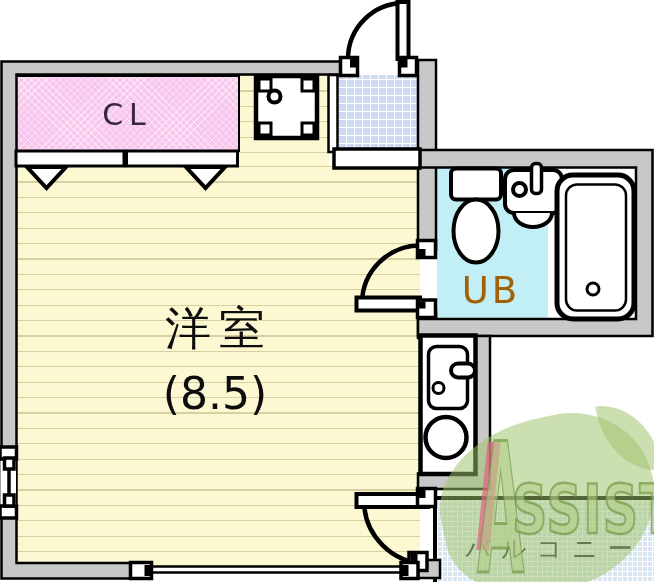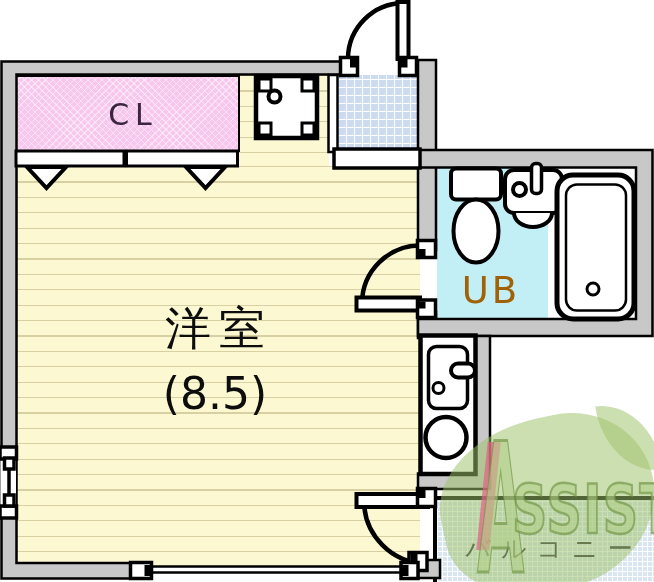--- a/index.html
+++ b/index.html
@@ -16,21 +16,21 @@
     background-image:repeating-linear-gradient(0deg,#fff 0 1.5px,transparent 1.5px 8px),
                      repeating-linear-gradient(90deg,#fff 0 1.5px,transparent 1.5px 8px);}
   .bath-fill{background-color:#c2eef5;}
   .tubzone-fill{background:#fff;}
   .balcony{border:4px solid #000;box-sizing:border-box;background-color:#d9e5f0;
     background-image:repeating-linear-gradient(0deg,rgba(255,255,255,.95) 0 1px,transparent 1px 5px),
                      repeating-linear-gradient(90deg,rgba(255,255,255,.95) 0 1px,transparent 1px 5px);
     display:flex;align-items:center;justify-content:center;}
   
   .lbl{display:flex;align-items:center;justify-content:center;text-align:center;}
-  .cl-lbl{font-size:30px;color:#3b2642;letter-spacing:6px;padding-left:6px;}
+  .cl-lbl{font-size:30px;color:#3b2642;letter-spacing:6px;padding-left:0;}
   .genkan-lbl{font-size:23px;color:#1f2b52;letter-spacing:4px;padding-left:4px;}
   .room-lbl{flex-direction:column;color:#0d0d0d;}
   .room-name{font-size:46px;letter-spacing:8px;padding-left:8px;}
   .room-size{font-size:44px;margin-top:8px;}
   .ub-lbl{font-size:37px;color:#a16207;letter-spacing:3px;}
   .balcony-lbl{font-size:25px;color:#2b2b33;letter-spacing:10px;padding-left:10px;}
   
   .leaf{background:rgba(158,194,106,.52);}
   .logo-txt{font-weight:bold;color:rgba(177,206,135,.6);-webkit-text-stroke:3px rgba(110,148,66,.65);line-height:1;}
   .logo-a{font-size:180px;transform:scale(.34,1);transform-origin:left top;}

